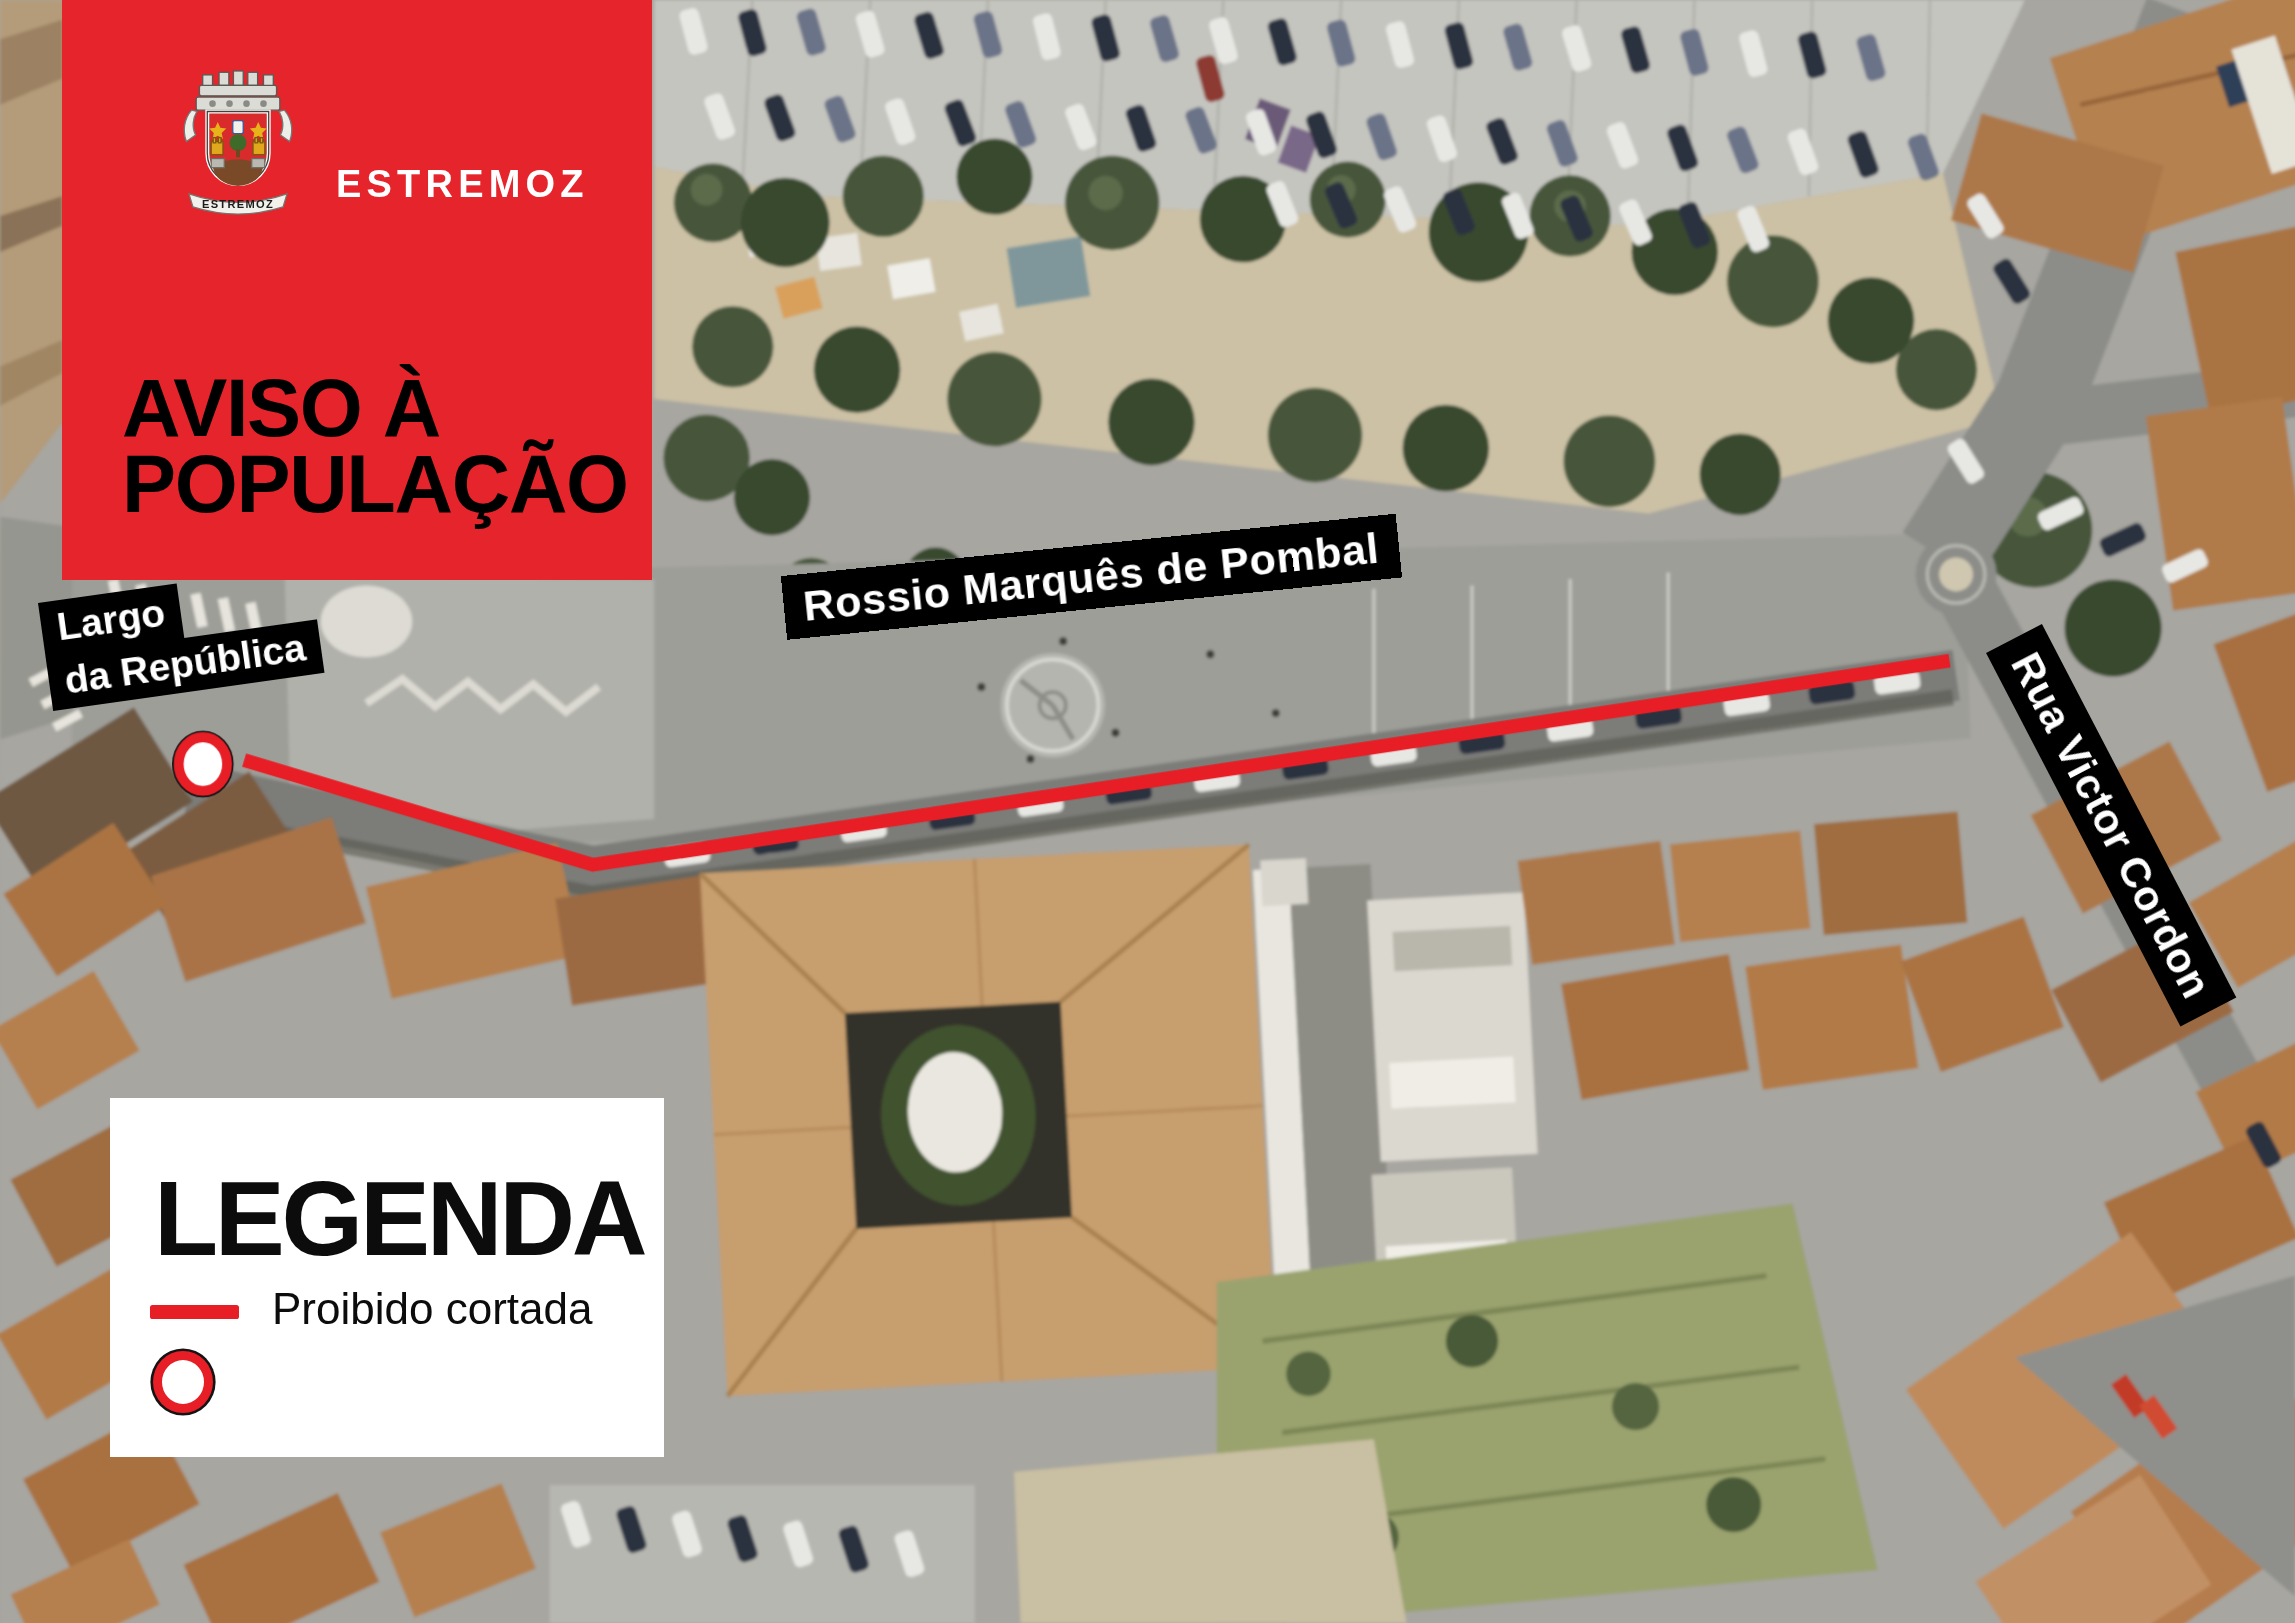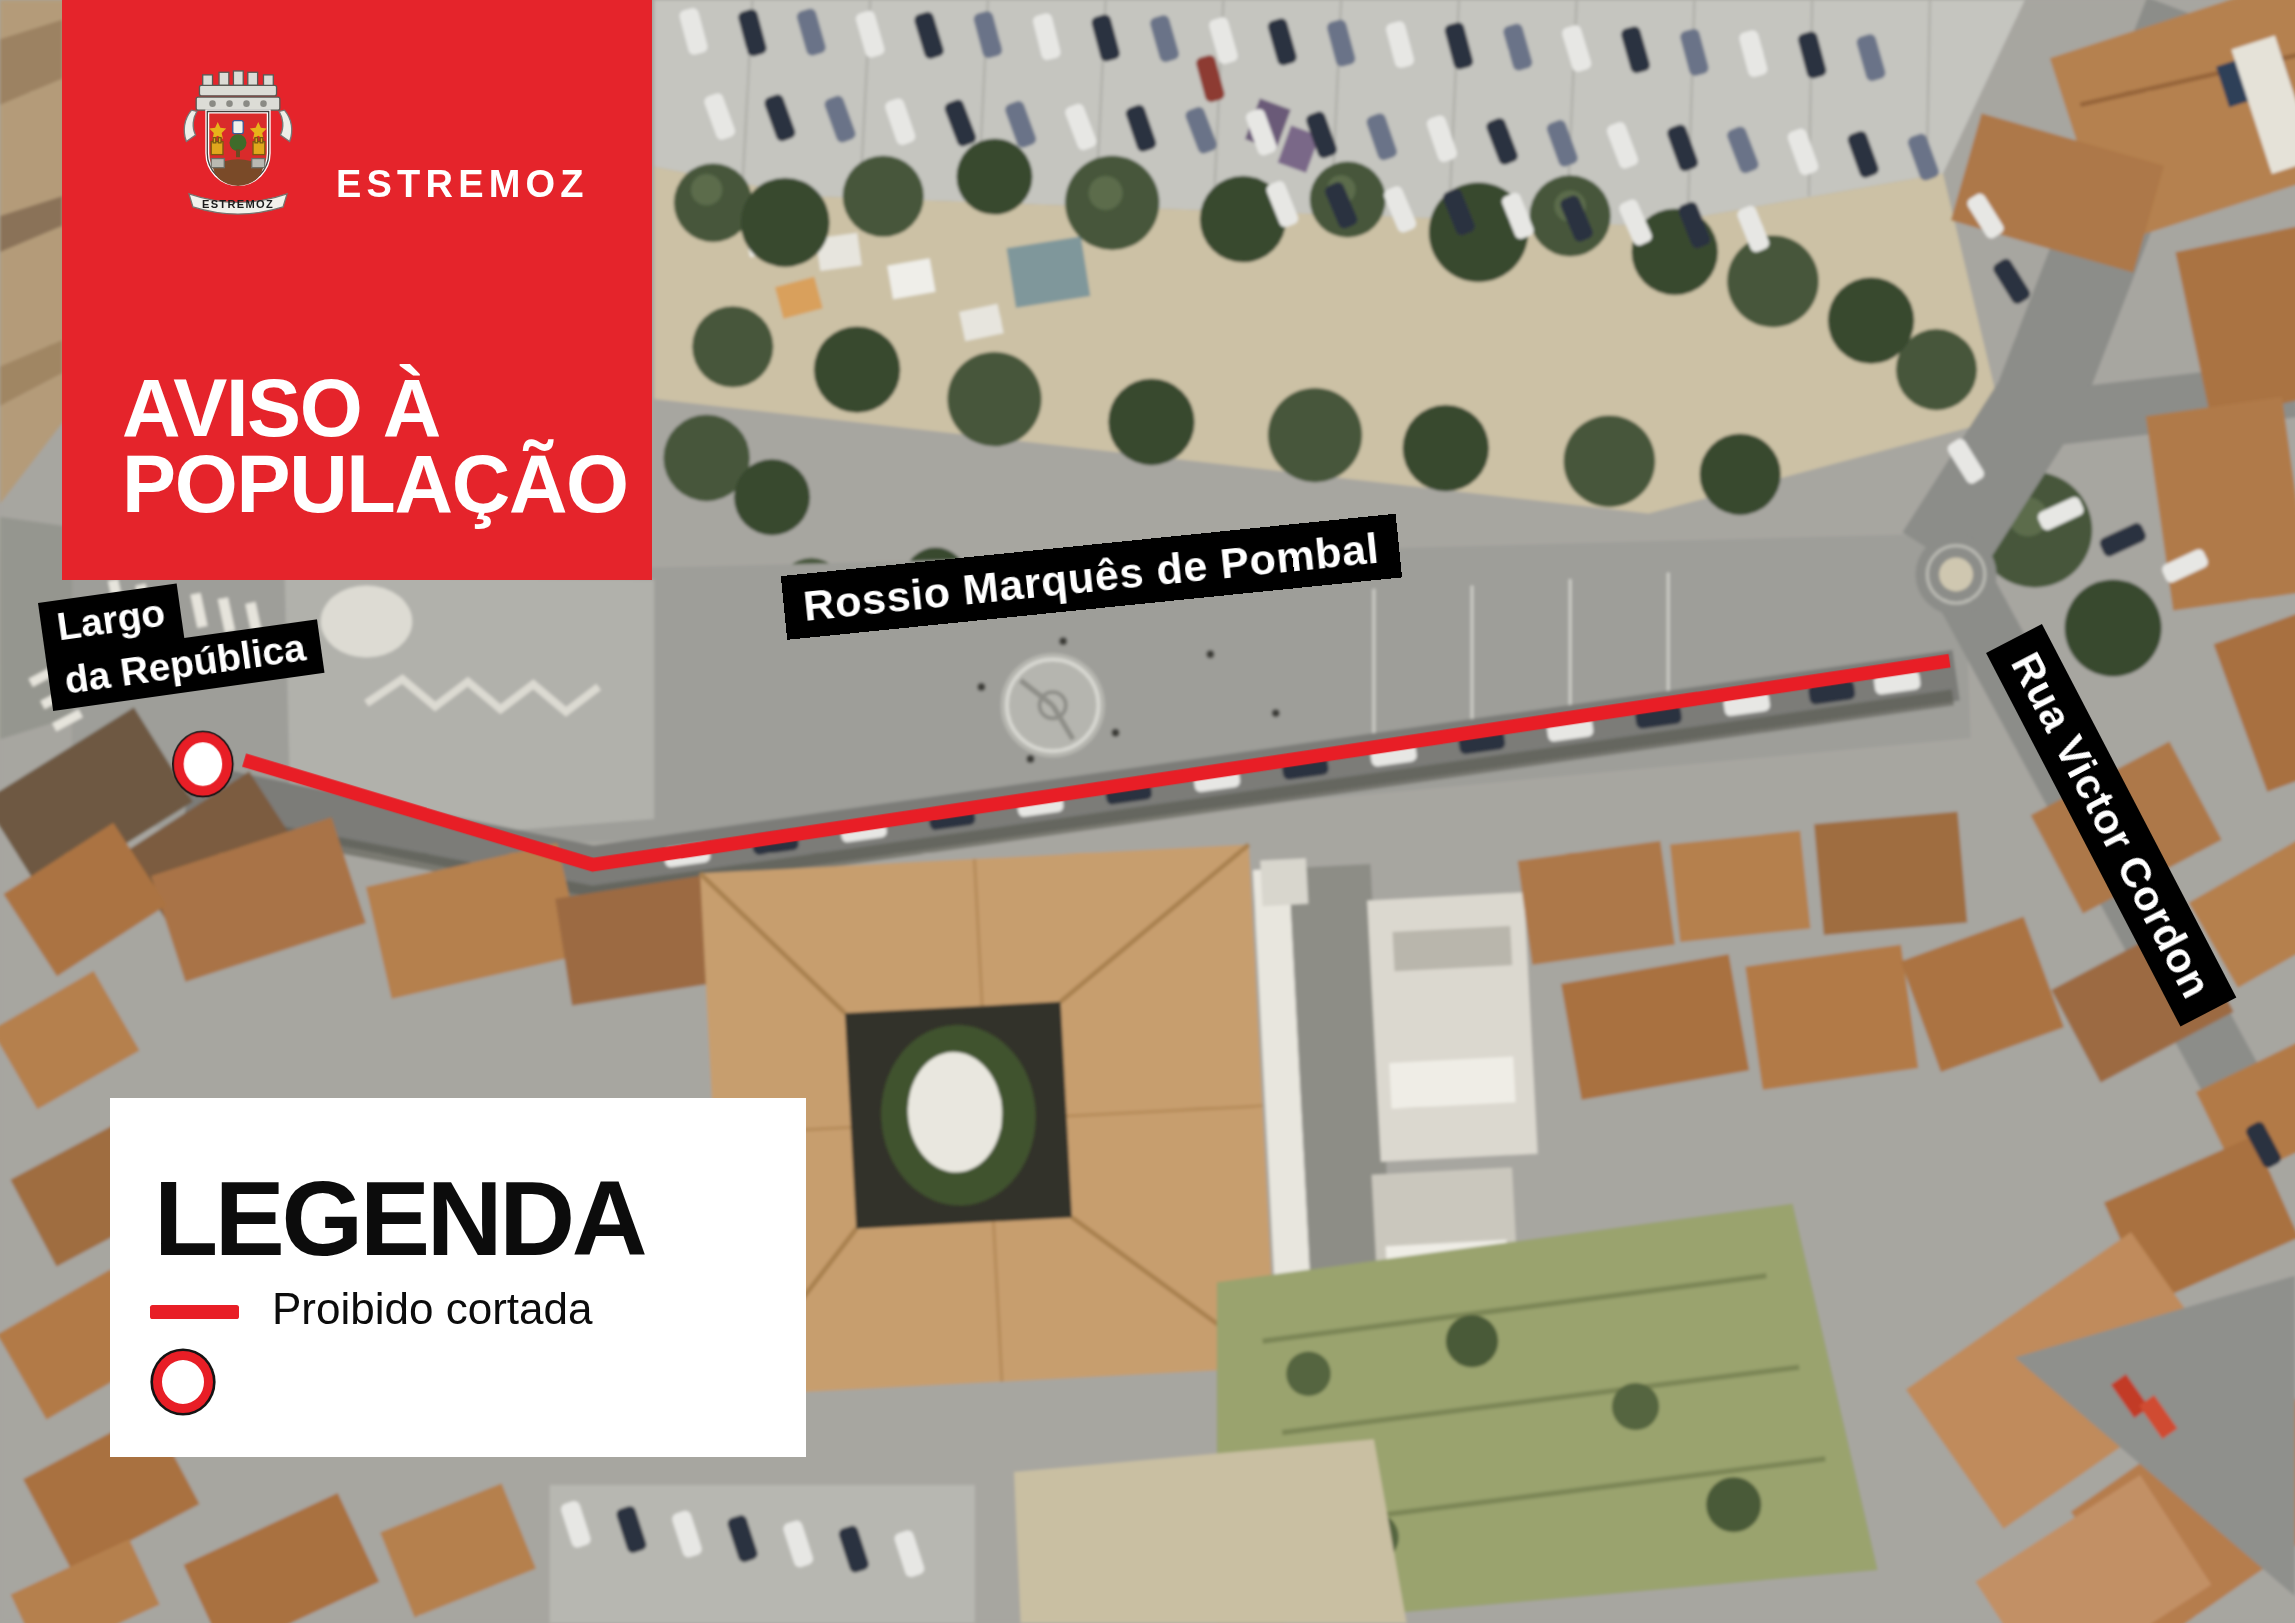--- a/index.html
+++ b/index.html
@@ -51,27 +51,27 @@
     position:absolute;left:270px;top:76px;
     font-size:99px;font-weight:800;letter-spacing:-2px;
     color:var(--brand-yellow);line-height:1;
   }
   .brand-city{
     position:absolute;left:274px;top:165px;
     font-size:38px;font-weight:700;letter-spacing:5.2px;
     color:#ffffff;line-height:1;
   }
   .banner-heading{
-    position:absolute;left:60px;top:370px;color:#ffffff;
+    position:absolute;left:60px;top:370px;color:#000000;
     font-size:81px;font-weight:800;line-height:76px;letter-spacing:-1.3px;
   }
 
   
   .legend{
-    position:absolute;left:110px;top:1098px;width:696px;height:359px;
+    position:absolute;left:110px;top:1098px;width:554px;height:359px;
     background:var(--legend-white);
   }
   .legend-title{
     position:absolute;left:44px;top:68px;color:#0c0c0c;
     font-size:105px;font-weight:800;letter-spacing:-3.3px;line-height:1;
   }
   .legend-swatch-line{
     position:absolute;left:40px;top:207px;width:89px;height:14.4px;
     background:var(--line-red);border-radius:2.6px;
   }

